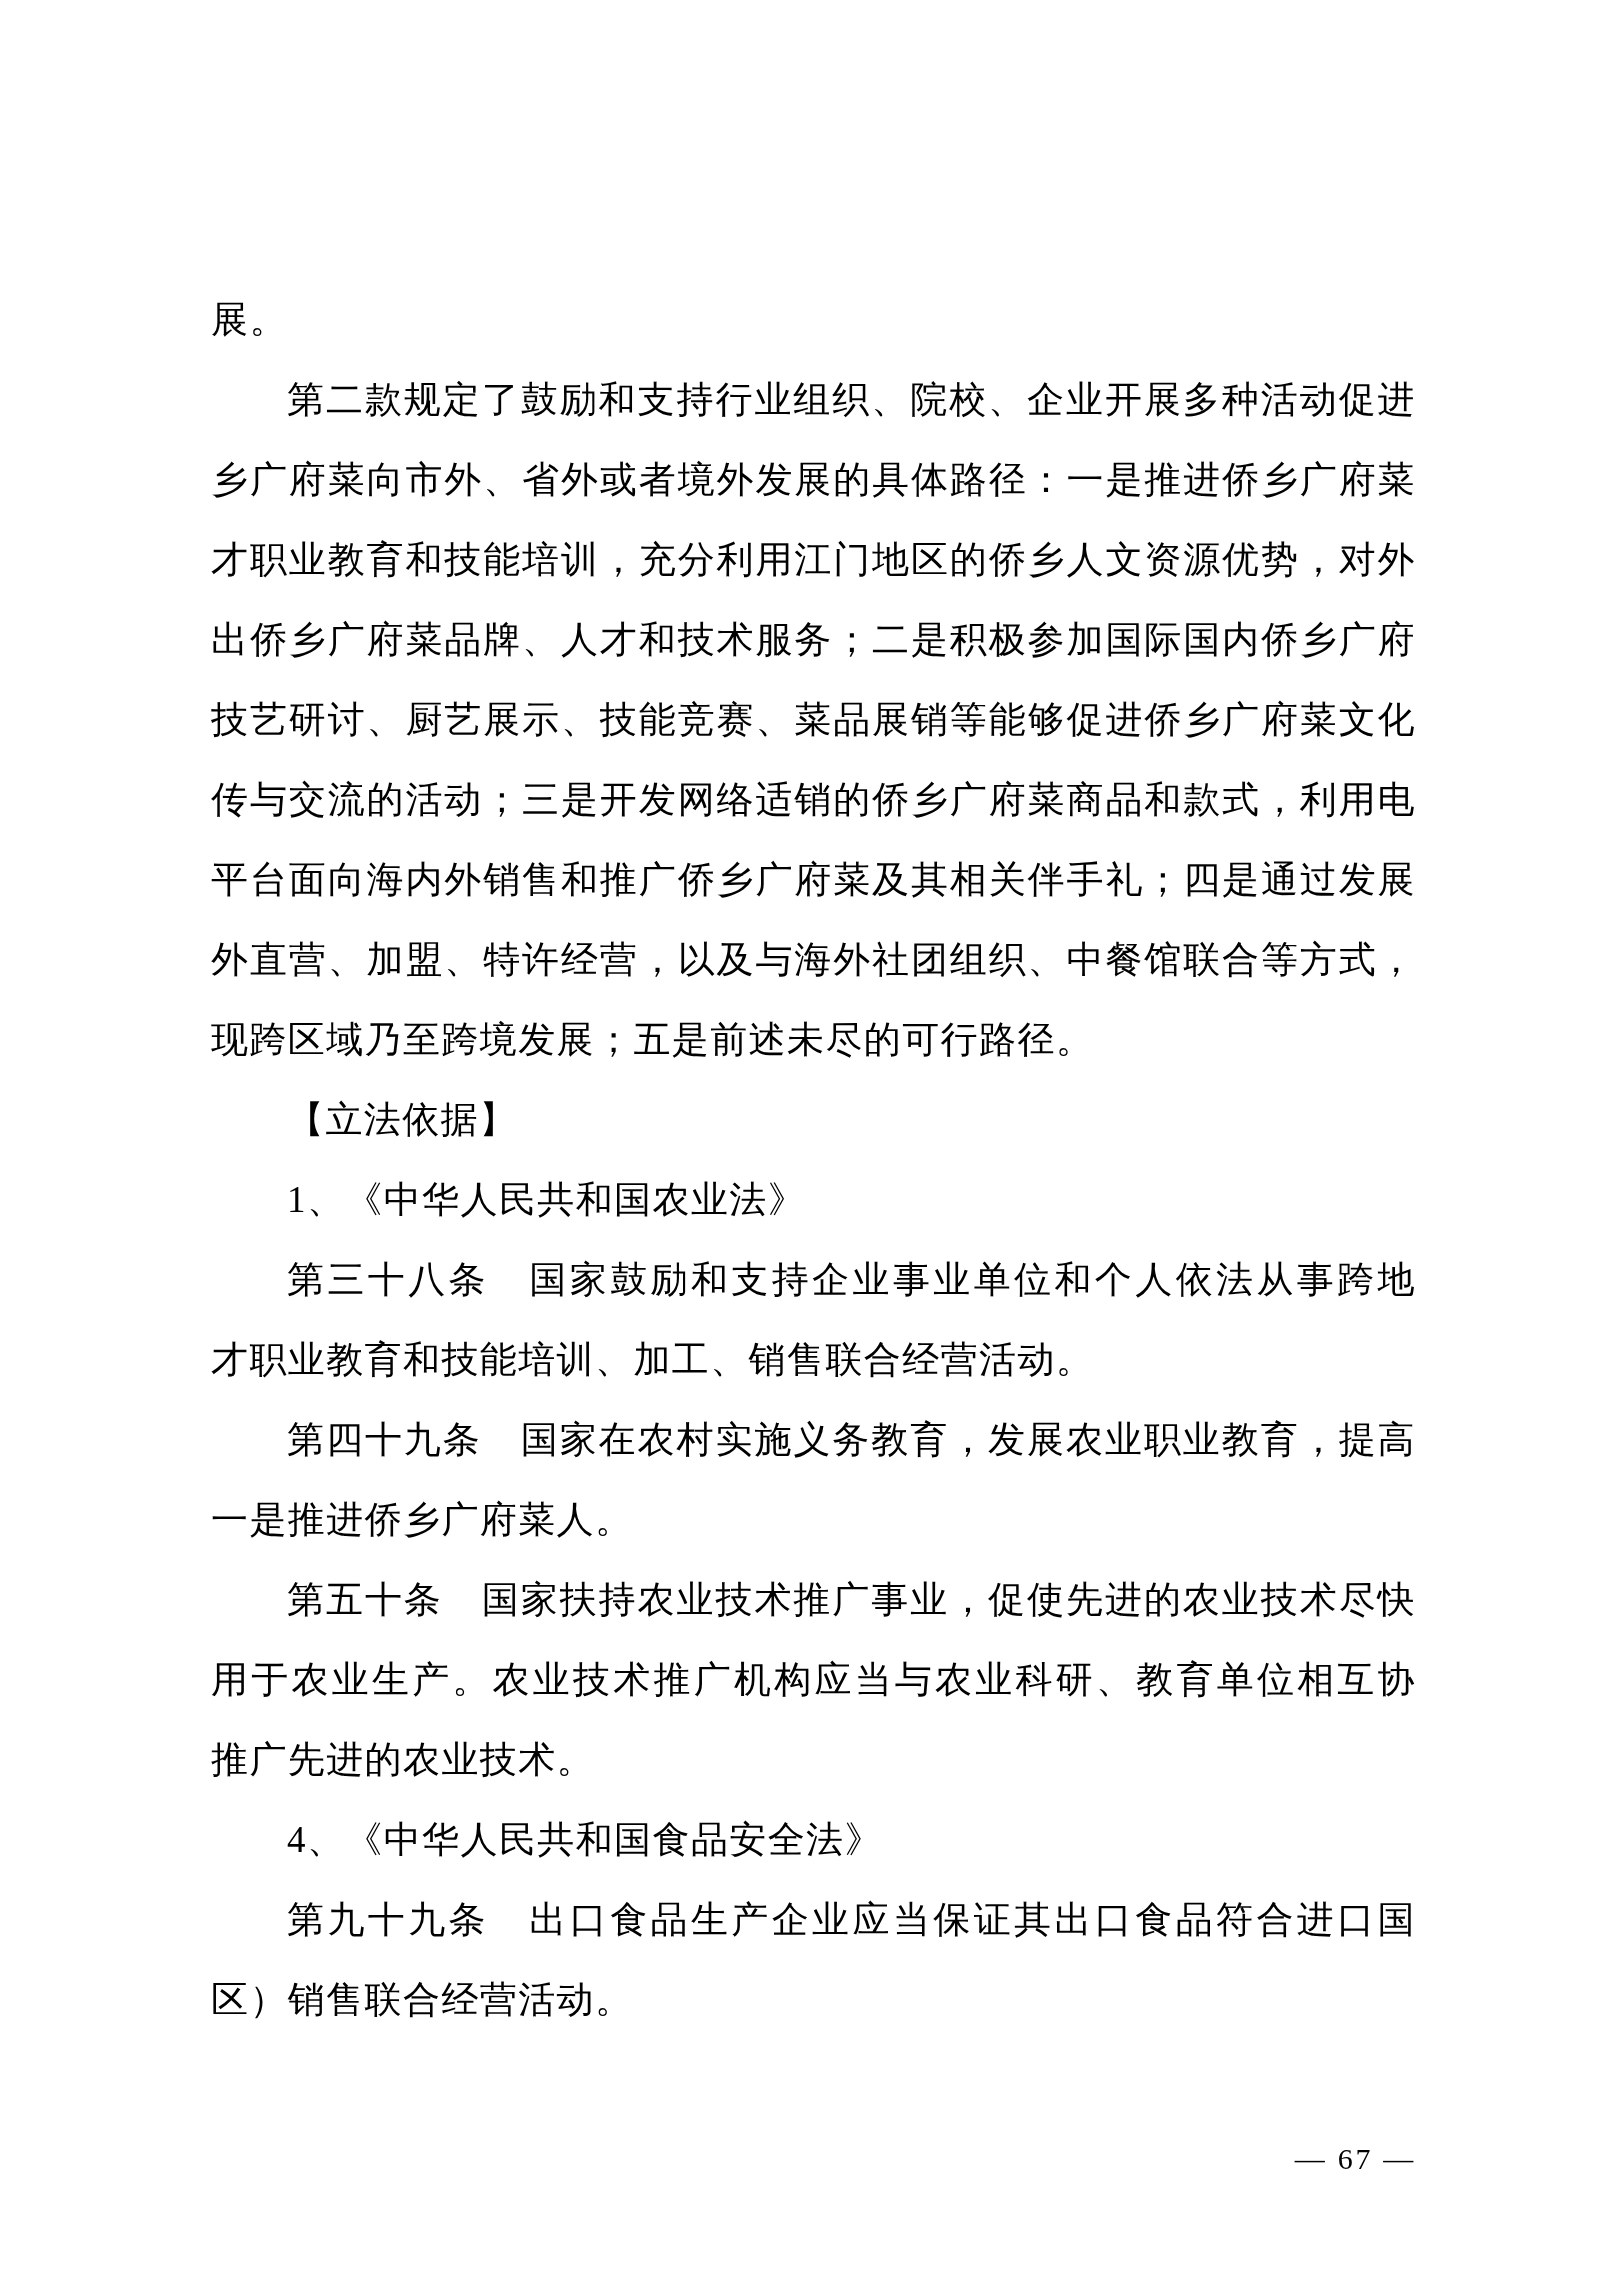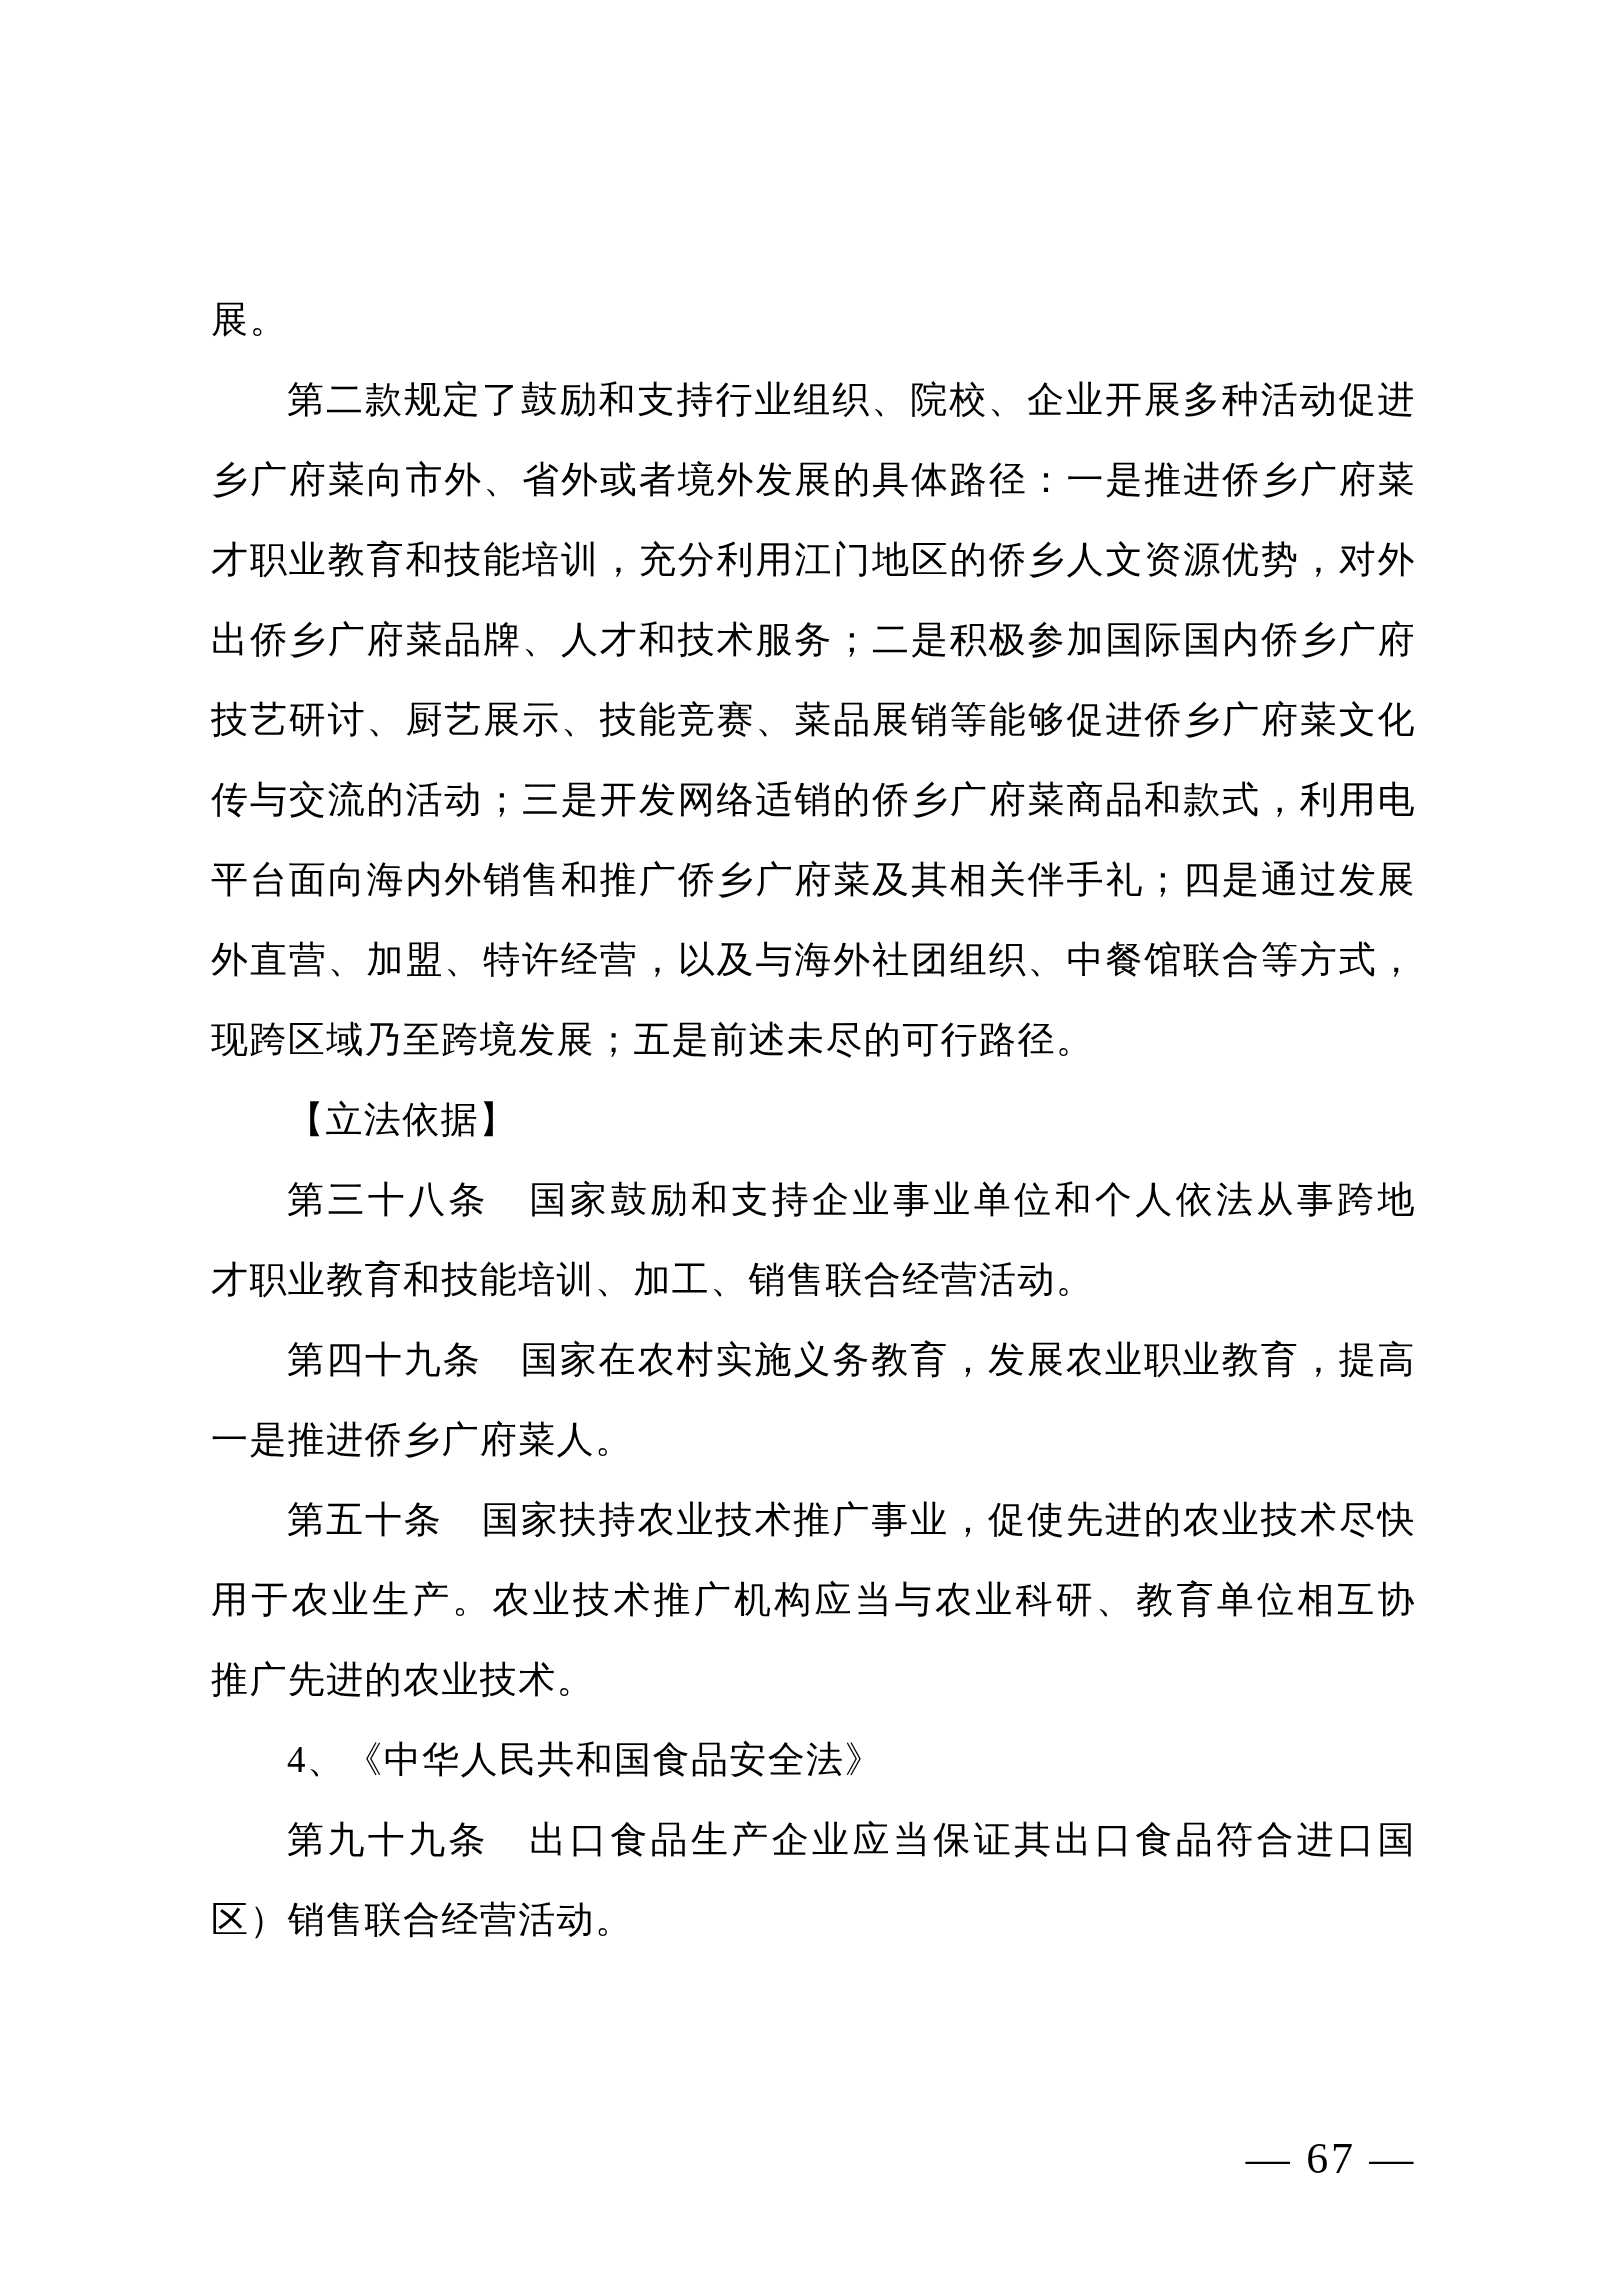--- a/index.html
+++ b/index.html
@@ -47,41 +47,42 @@
   }
   .bold {
     font-weight: 400;
   }
   .page-number {
     position: absolute;
     top: 2133px;
     right: 207px;
     height: 52px;
     line-height: 52px;
-    font-size: 44px;
+    font-size: 30px;
     letter-spacing: 2.7px;
     text-align: right;
   }
 </style>
 </head>
 <body>
 
 <div class="page">
   <div class="content">
     <div class="line">展。</div>
     <div class="line jl ind">第二款规定了鼓励和支持行业组织、院校、企业开展多种活动促进侨</div>
     <div class="line jl">乡广府菜向市外、省外或者境外发展的具体路径：一是推进侨乡广府菜人</div>
     <div class="line jl">才职业教育和技能培训，充分利用江门地区的侨乡人文资源优势，对外输</div>
     <div class="line jl">出侨乡广府菜品牌、人才和技术服务；二是积极参加国际国内侨乡广府菜</div>
     <div class="line jl">技艺研讨、厨艺展示、技能竞赛、菜品展销等能够促进侨乡广府菜文化宣</div>
     <div class="line jl">传与交流的活动；三是开发网络适销的侨乡广府菜商品和款式，利用电商</div>
     <div class="line jl">平台面向海内外销售和推广侨乡广府菜及其相关伴手礼；四是通过发展市</div>
     <div class="line jl">外直营、加盟、特许经营，以及与海外社团组织、中餐馆联合等方式，实</div>
     <div class="line">现跨区域乃至跨境发展；五是前述未尽的可行路径。</div>
     <div class="line ind bold">【立法依据】</div>
+    <div class="line ind bold">1、《中华人民共和国农业法》</div>
     <div class="line jl ind">第三十八条　国家鼓励和支持企业事业单位和个人依法从事跨地区、</div>
     <div class="line">才职业教育和技能培训、加工、销售联合经营活动。</div>
     <div class="line jl ind">第四十九条　国家在农村实施义务教育，发展农业职业教育，提高农</div>
     <div class="line">一是推进侨乡广府菜人。</div>
     <div class="line jl ind">第五十条　国家扶持农业技术推广事业，促使先进的农业技术尽快应</div>
     <div class="line jl">用于农业生产。农业技术推广机构应当与农业科研、教育单位相互协作，</div>
     <div class="line">推广先进的农业技术。</div>
     <div class="line ind bold">4、《中华人民共和国食品安全法》</div>
     <div class="line jl ind">第九十九条　出口食品生产企业应当保证其出口食品符合进口国（地</div>
     <div class="line">区）销售联合经营活动。</div>

